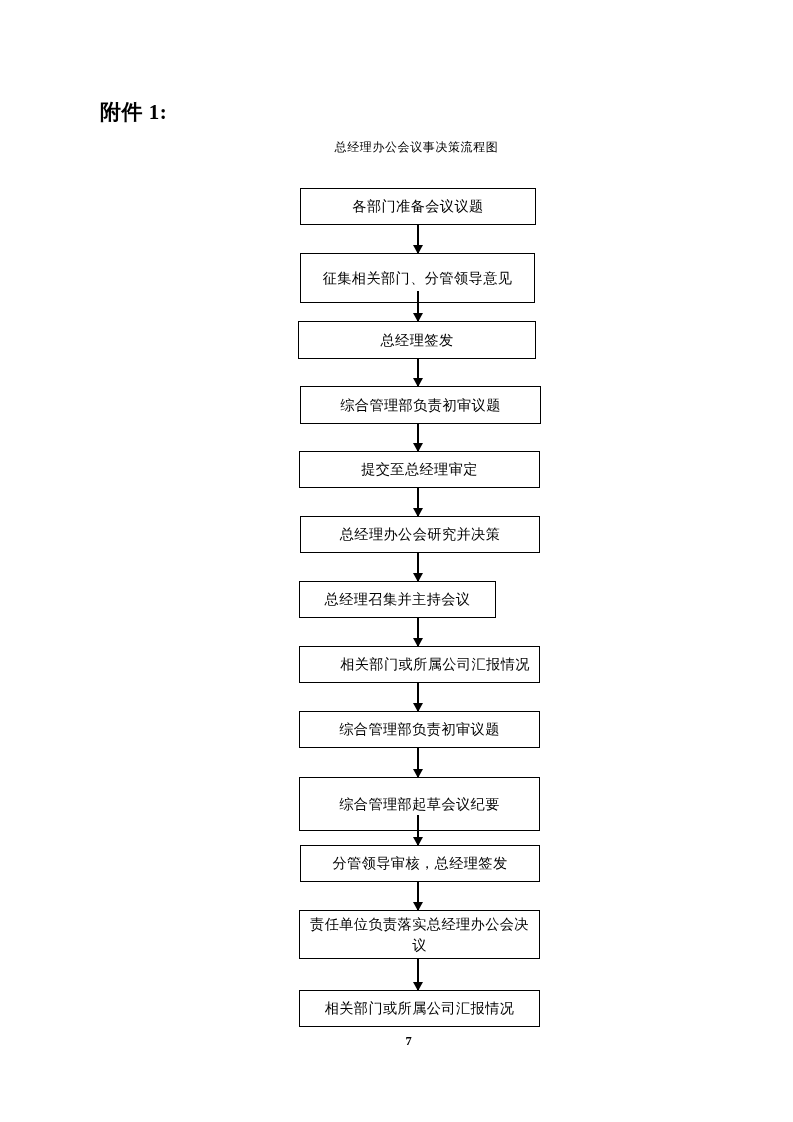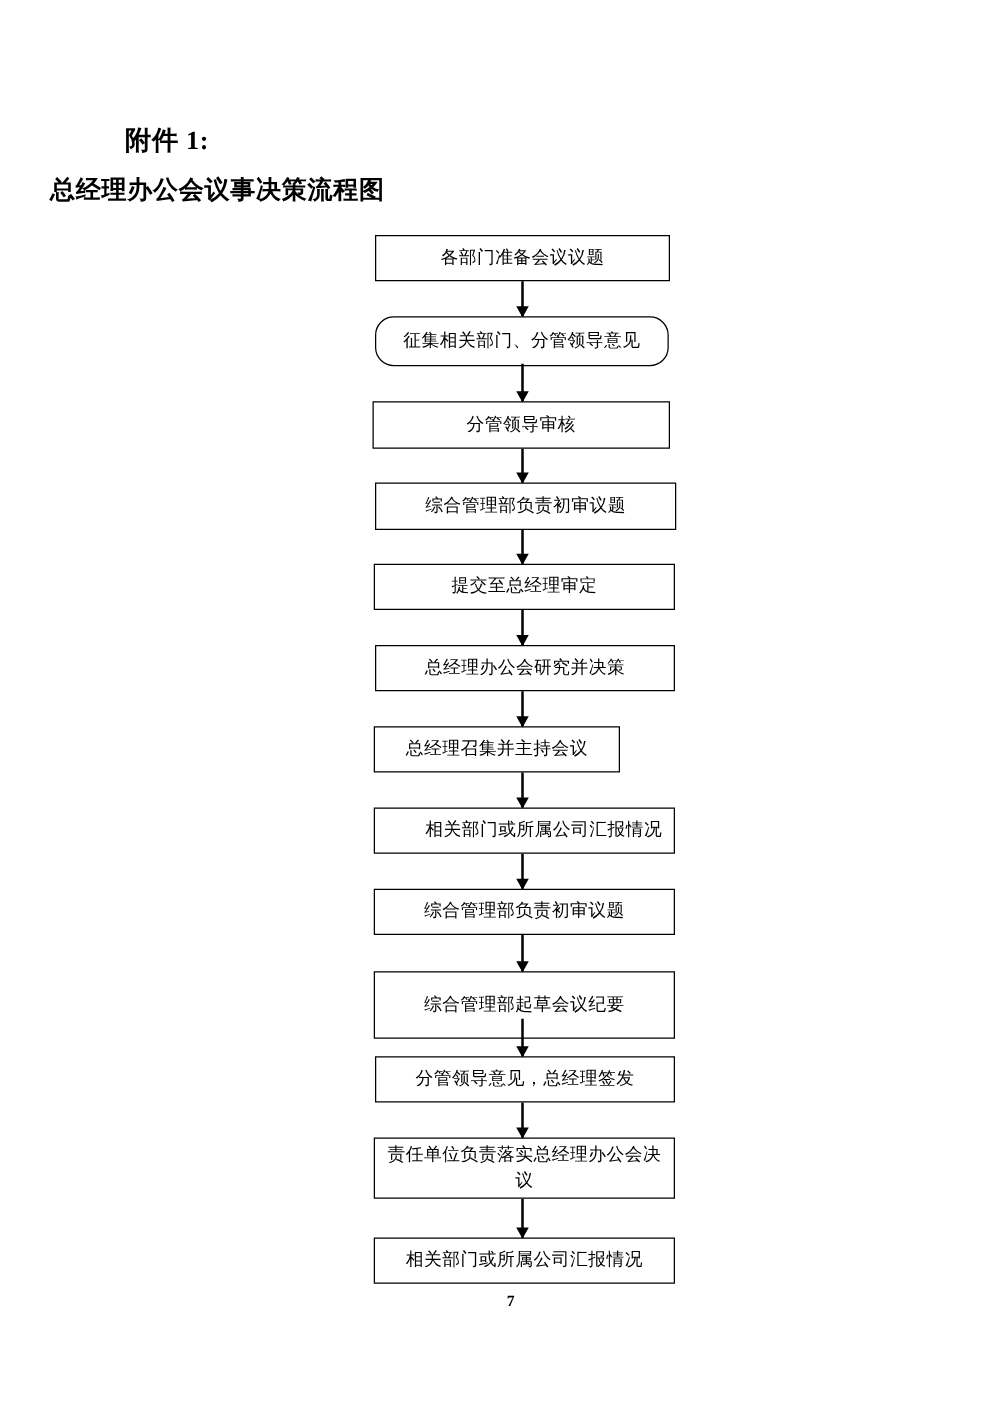--- a/index.html
+++ b/index.html
@@ -37,23 +37,23 @@
   }
 
   
   .doc-title {
     position: absolute;
     left: 0;
     top: 139px;
     width: 793px;
     padding-left: 40px;
     box-sizing: border-box;
-    text-align: left;
-    font-size: 20px;
-    font-weight: bold;
+    text-align: center;
+    font-size: 12px;
+    font-weight: normal;
     letter-spacing: 0.6px;
     line-height: 1.35;
     white-space: nowrap;
   }
 
   
   .flow {
     position: absolute;
     left: 0;
     top: 0;
@@ -126,25 +126,25 @@
 <div class="page">
 
   <div class="attachment-label">附件 1:</div>
 
   <div class="doc-title">总经理办公会议事决策流程图</div>
 
   <div class="flow" id="flow-container">
       <div class="flow-node" style="left: 300px; top: 188px; width: 236px; height: 37px;">
         <span class="node-text">各部门准备会议议题</span>
       </div>
-      <div class="flow-node" style="left: 300px; top: 253px; width: 235px; height: 40px; border-radius: 15px;">
+      <div class="flow-node" style="left: 300px; top: 253px; width: 235px; height: 50px;">
         <span class="node-text">征集相关部门、分管领导意见</span>
       </div>
       <div class="flow-node" style="left: 298px; top: 321px; width: 238px; height: 38px;">
-        <span class="node-text">分管领导审核</span>
+        <span class="node-text">总经理签发</span>
       </div>
       <div class="flow-node" style="left: 300px; top: 386px; width: 241px; height: 38px;">
         <span class="node-text">综合管理部负责初审议题</span>
       </div>
       <div class="flow-node" style="left: 299px; top: 451px; width: 241px; height: 37px;">
         <span class="node-text">提交至总经理审定</span>
       </div>
       <div class="flow-node" style="left: 300px; top: 516px; width: 240px; height: 37px;">
         <span class="node-text">总经理办公会研究并决策</span>
       </div>
@@ -154,21 +154,21 @@
       <div class="flow-node" style="left: 299px; top: 646px; width: 241px; height: 37px; padding-left: 37px;">
         <span class="node-text">相关部门或所属公司汇报情况</span>
       </div>
       <div class="flow-node" style="left: 299px; top: 711px; width: 241px; height: 37px;">
         <span class="node-text">综合管理部负责初审议题</span>
       </div>
       <div class="flow-node" style="left: 299px; top: 777px; width: 241px; height: 54px;">
         <span class="node-text">综合管理部起草会议纪要</span>
       </div>
       <div class="flow-node" style="left: 300px; top: 845px; width: 240px; height: 37px;">
-        <span class="node-text">分管领导意见，总经理签发</span>
+        <span class="node-text">分管领导审核，总经理签发</span>
       </div>
       <div class="flow-node" style="left: 299px; top: 910px; width: 241px; height: 49px;">
         <span class="node-text">责任单位负责落实总经理办公会决议</span>
       </div>
       <div class="flow-node" style="left: 299px; top: 990px; width: 241px; height: 37px;">
         <span class="node-text">相关部门或所属公司汇报情况</span>
       </div>
       <div class="flow-arrow" style="left: 418px; top: 225px; height: 28px;">
         <div class="stem"></div>
         <div class="head"></div>

